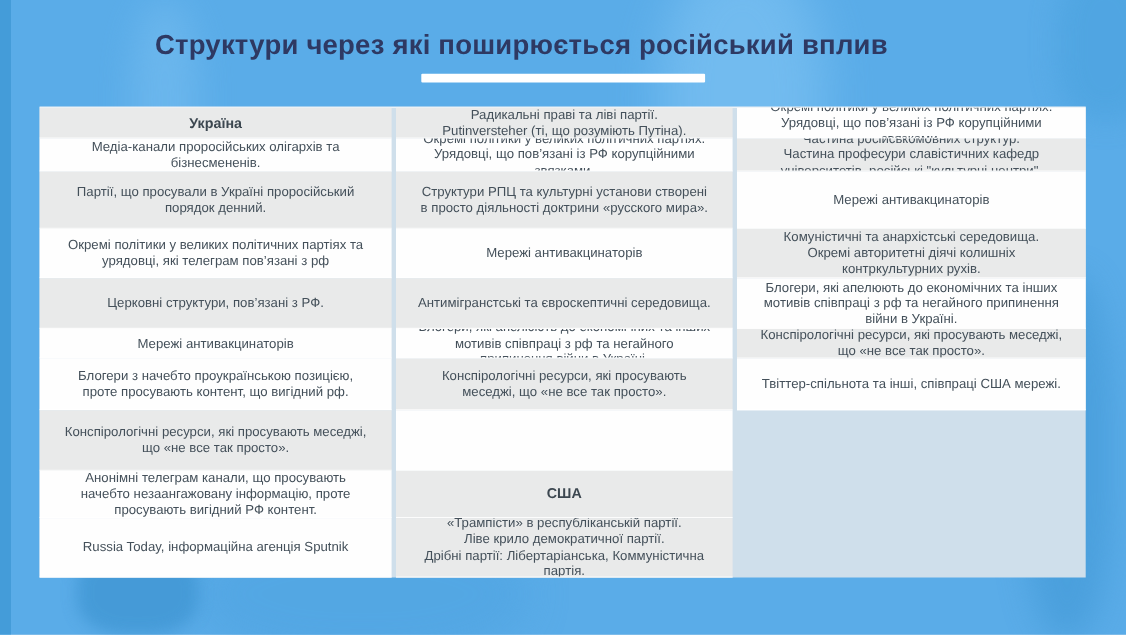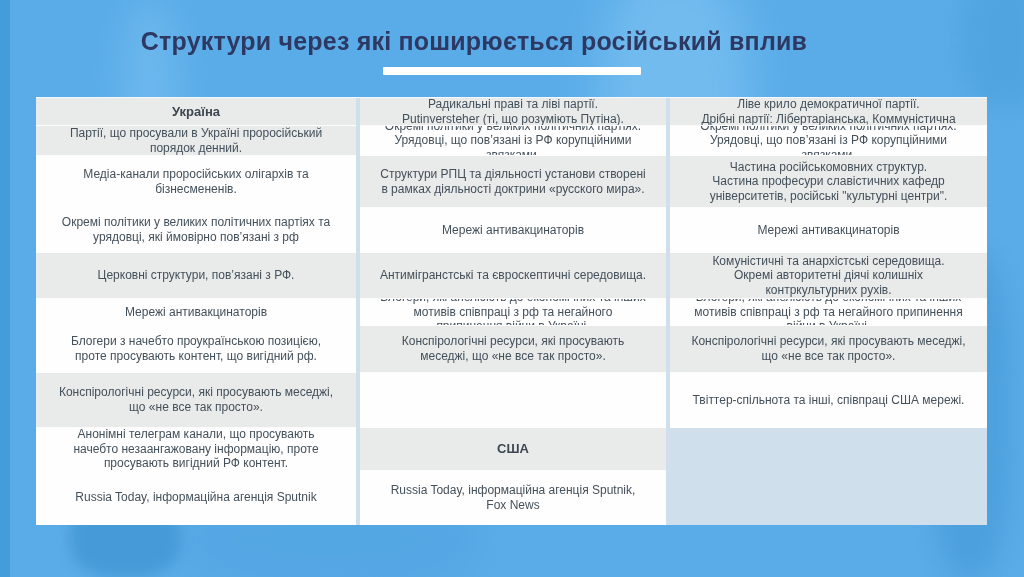--- a/index.html
+++ b/index.html
@@ -79,43 +79,42 @@
 <div class="bg-decor bg-blob3"></div>
 <div class="bg-decor bg-blob4"></div>
 <div class="bg-decor bg-strip-left"></div>
 
 <h1 class="title">Структури через які поширюється російський вплив</h1>
 <div class="title-underline"></div>
 
 <div class="influence-table">
 
   <div class="cell c-gray hdr">Україна</div>
+  <div class="cell c-white">Медіа-канали проросійських олігархів та бізнесмененів.</div>
   <div class="cell c-gray">Партії, що просували в Україні проросійський порядок денний.</div>
-  <div class="cell c-white">Медіа-канали проросійських олігархів та бізнесмененів.</div>
-  <div class="cell c-white">Окремі політики у великих політичних партіях та урядовці, які ймовірно пов’язані з рф</div>
+  <div class="cell c-white">Окремі політики у великих політичних партіях та урядовці, які телеграм пов’язані з рф</div>
   <div class="cell c-gray">Церковні структури, пов’язані з РФ.</div>
   <div class="cell c-white">Мережі антивакцинаторів</div>
   <div class="cell c-white">Блогери з начебто проукраїнською позицією, проте просувають контент, що вигідний рф.</div>
   <div class="cell c-gray">Конспірологічні ресурси, які просувають меседжі, що «не все так просто».</div>
   <div class="cell c-white">Анонімні телеграм канали, що просувають начебто незаангажовану інформацію, проте просувають вигідний РФ контент.</div>
 
   <div class="cell c-white">Russia Today, інформаційна агенція Sputnik</div>
   <div class="cell c-gray">Радикальні праві та ліві партії.
 Putinversteher (ті, що розуміють Путіна).</div>
   <div class="cell c-white">Окремі політики у великих політичних партіях.
 Урядовці, що пов’язані із РФ корупційними звязками.</div>
-  <div class="cell c-gray">Структури РПЦ та діяльності установи створені в рамках діяльності доктрини «русского мира».</div>
+  <div class="cell c-gray">Структури РПЦ та культурні установи створені в просто діяльності доктрини «русского мира».</div>
   <div class="cell c-white">Мережі антивакцинаторів</div>
   <div class="cell c-gray">Антимігранстські та євроскептичні середовища.</div>
   <div class="cell c-white">Блогери, які апелюють до економічних та інших мотивів співпраці з рф та негайного припинення війни в Україні.</div>
   <div class="cell c-gray">Конспірологічні ресурси, які просувають меседжі, що «не все так просто».</div>
   <div class="cell c-white"></div>
 
   <div class="cell c-gray hdr">США</div>
-  <div class="cell c-white">Russia Today, інформаційна агенція Sputnik, Fox News</div>
   <div class="cell c-gray">«Трампісти» в республіканській партії.
 Ліве крило демократичної партії.
 Дрібні партії: Лібертаріанська, Коммуністична партія.</div>
   <div class="cell c-white">Окремі політики у великих політичних партіях.
 Урядовці, що пов’язані із РФ корупційними звязками.</div>
   <div class="cell c-gray">Частина російськомовних структур.
 Частина професури славістичних кафедр університетів, російські "культурні центри".</div>
   <div class="cell c-white">Мережі антивакцинаторів</div>
   <div class="cell c-gray">Комуністичні та анархістські середовища.
 Окремі авторитетні діячі колишніх контркультурних рухів.</div>

